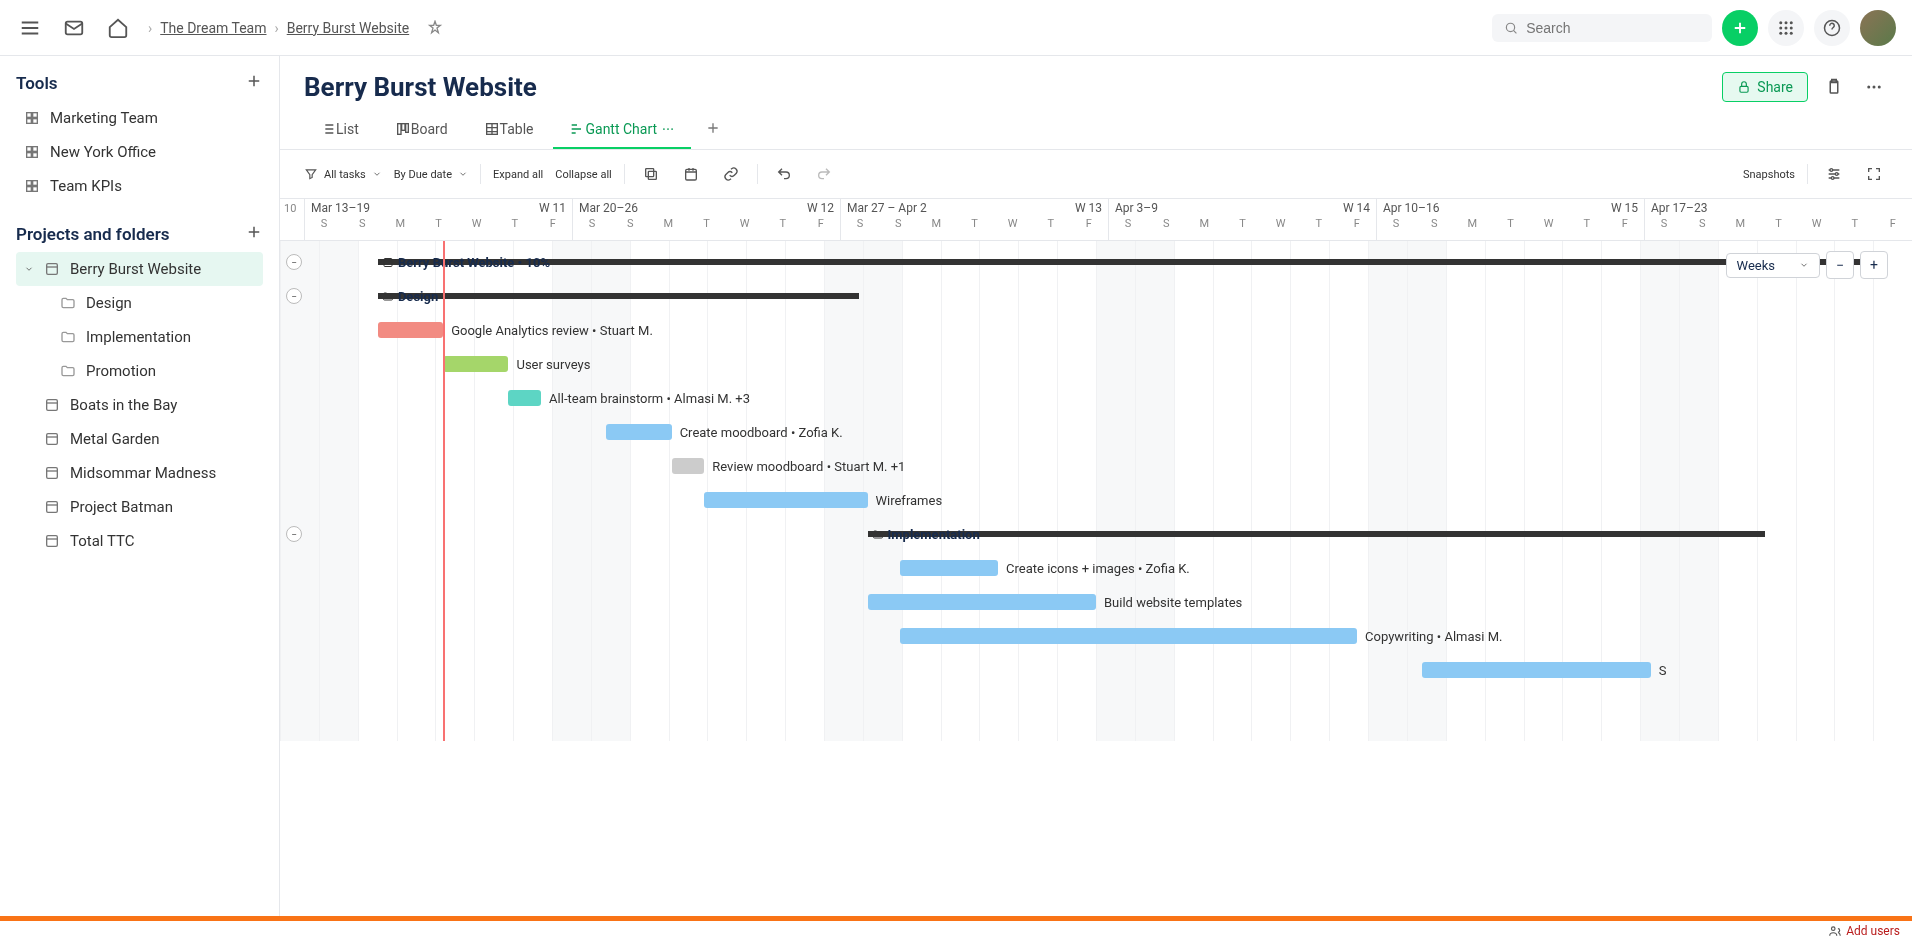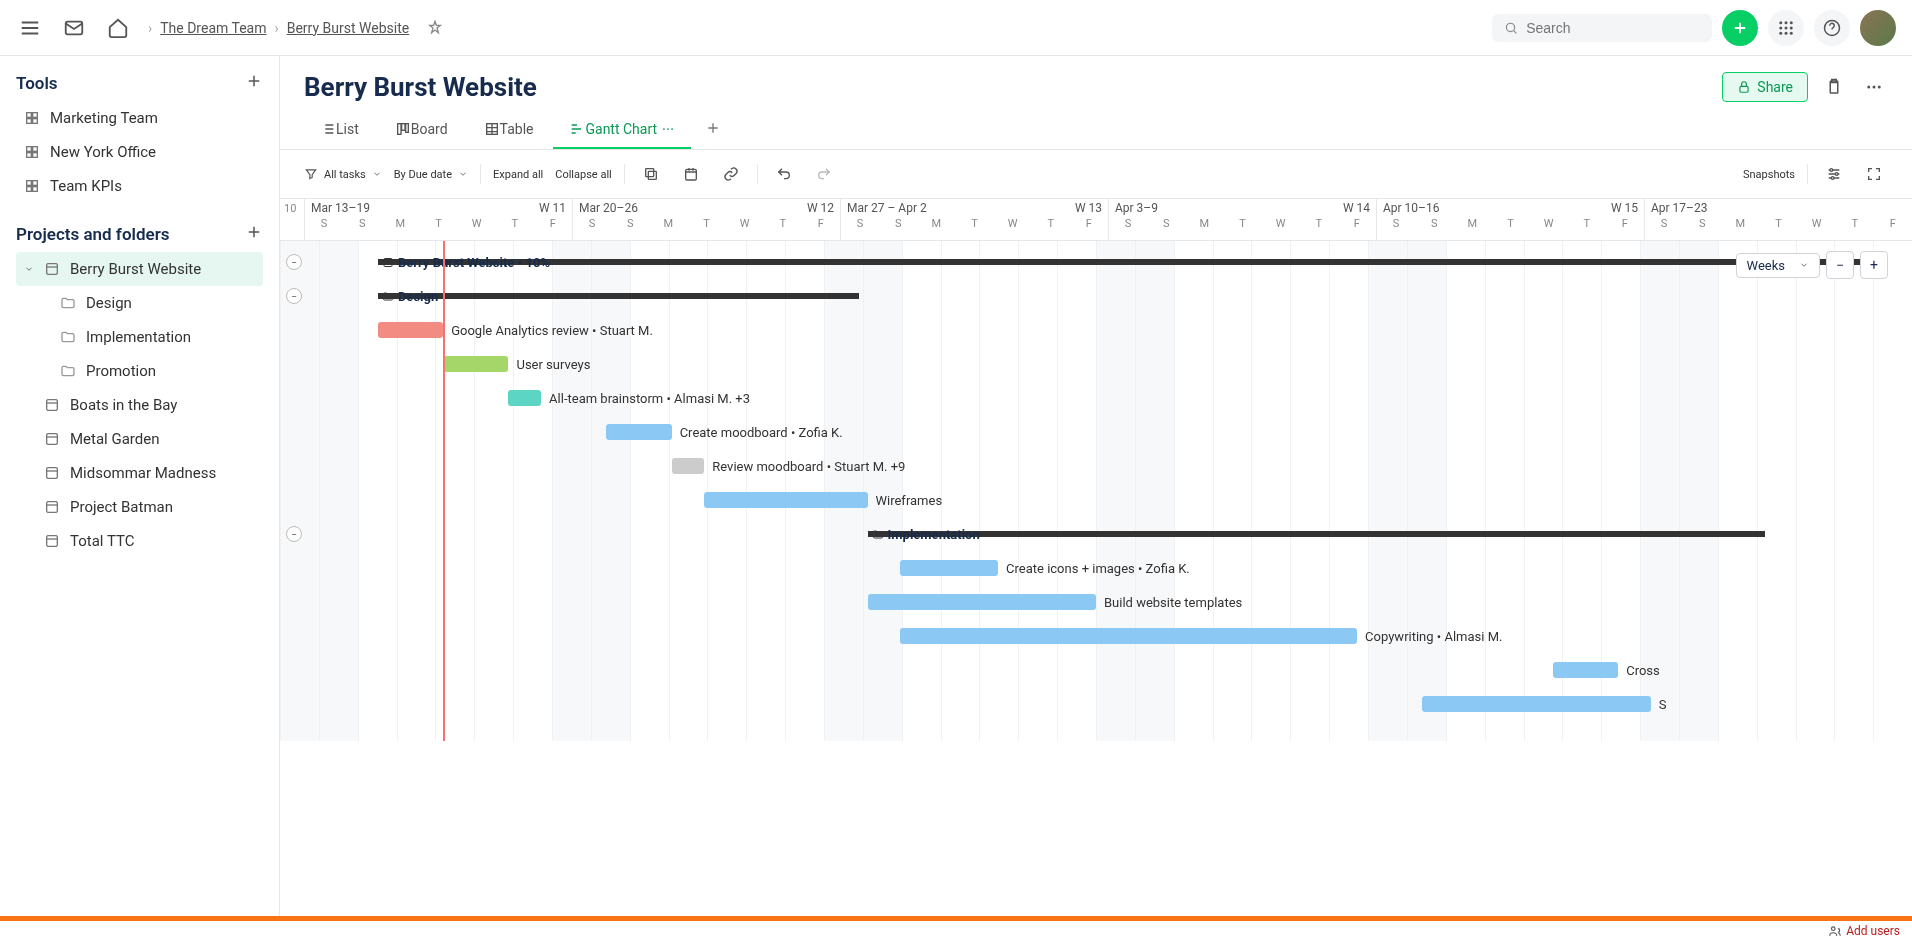--- a/index.html
+++ b/index.html
@@ -73,21 +73,21 @@
 .bar.summary::after { right: 0; border-left: 5px solid transparent; }
 .bar.red { background: #f28b82; }
 .bar.green { background: #a5d66a; }
 .bar.teal { background: #5dd5c4; }
 .bar.blue { background: #8bc9f4; }
 .bar.grey { background: #ccc; }
 .bar-inline-label { position: absolute; left: 4px; top: 50%; transform: translateY(-50%); font-size: 13px; font-weight: 700; white-space: nowrap; display: flex; align-items: center; gap: 4px; }
 .bar-label { position: absolute; left: calc(100% + 8px); top: 50%; transform: translateY(-50%); font-size: 13px; white-space: nowrap; color: #333; }
 
 .zoom-controls { position: absolute; right: 24px; top: 52px; display: flex; align-items: center; gap: 6px; z-index: 10; }
-.zoom-select { display: flex; align-items: center; gap: 14px; border: 1px solid #d0d3d8; padding: 4px 10px; border-radius: 4px; background: #fff; cursor: pointer; font-size: 13px; }
+.zoom-select { display: flex; align-items: center; gap: 24px; border: 1px solid #d0d3d8; padding: 4px 10px; border-radius: 4px; background: #fff; cursor: pointer; font-size: 13px; }
 .zoom-btn { width: 28px; height: 28px; border: 1px solid #d0d3d8; border-radius: 4px; display: flex; align-items: center; justify-content: center; cursor: pointer; background: #fff; }
 
 .footer { height: 24px; border-top: 5px solid #f97316; display: flex; align-items: center; justify-content: flex-end; padding: 0 12px; font-size: 12px; color: #b91c1c; }
 .footer-item { display: flex; align-items: center; gap: 4px; cursor: pointer; }
 </style>
 </head>
 <body>
 
 <div class="topbar">
   <div class="topbar-left">
@@ -598,21 +598,21 @@
       <span class="bar-label">All-team brainstorm • Almasi M. +3</span>
     </div>
             </div>
             <div class="grow">
               <div class="bar blue" style="left:20%;width:4%;">
       <span class="bar-label">Create moodboard • Zofia K.</span>
     </div>
             </div>
             <div class="grow">
               <div class="bar grey" style="left:24%;width:2%;">
-      <span class="bar-label">Review moodboard • Stuart M. +9</span>
+      <span class="bar-label">Review moodboard • Stuart M. +1</span>
     </div>
             </div>
             <div class="grow">
               <div class="bar blue" style="left:26%;width:10%;">
       <span class="bar-label">Wireframes</span>
     </div>
             </div>
             <div class="grow">
               <div class="collapse-toggle">−</div>
               <div class="bar summary" style="left:36%;width:55%;">
@@ -627,25 +627,20 @@
     </div>
             </div>
             <div class="grow">
               <div class="bar blue" style="left:36%;width:14%;">
       <span class="bar-label">Build website templates</span>
     </div>
             </div>
             <div class="grow">
               <div class="bar blue" style="left:38%;width:28%;">
       <span class="bar-label">Copywriting • Almasi M.</span>
-    </div>
-            </div>
-            <div class="grow">
-              <div class="bar blue" style="left:78%;width:4%;">
-      <span class="bar-label">Cross</span>
     </div>
             </div>
             <div class="grow">
               <div class="bar blue" style="left:70%;width:14%;">
       <span class="bar-label">S</span>
     </div>
             </div>
           </div>
       </div>
     </div>

